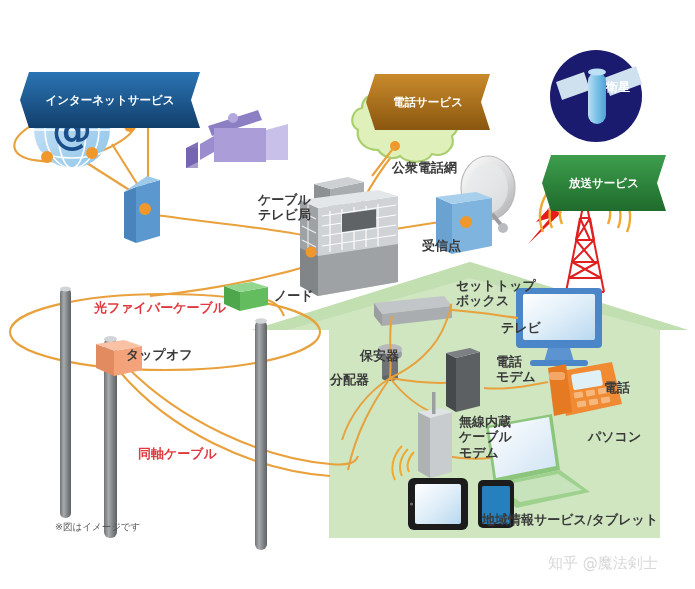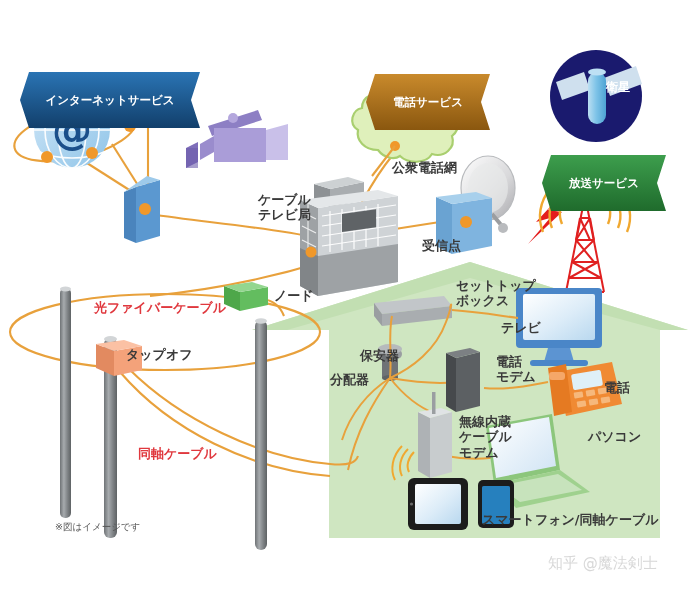--- a/index.html
+++ b/index.html
@@ -377,19 +377,19 @@
 モデム</div>
 
   <div class="lbl" style="left:604px;top:380px;">電話</div>
 
   <div class="lbl" style="left:459px;top:414px;">無線内蔵
 ケーブル
 モデム</div>
 
   <div class="lbl" style="left:588px;top:429px;">パソコン</div>
 
-  <div class="lbl" style="left:482px;top:512px;">スマートフォン/同軸ケーブル</div>
+  <div class="lbl" style="left:482px;top:512px;">地域情報サービス/タブレット</div>
 
   <div class="note" style="left:55px;top:521px;">※図はイメージです</div>
 
   <div class="wm" style="left:520px;top:554px;margin-left:28px;">知乎 @魔法剣士</div>
 
 </div>
 
 </body></html>

